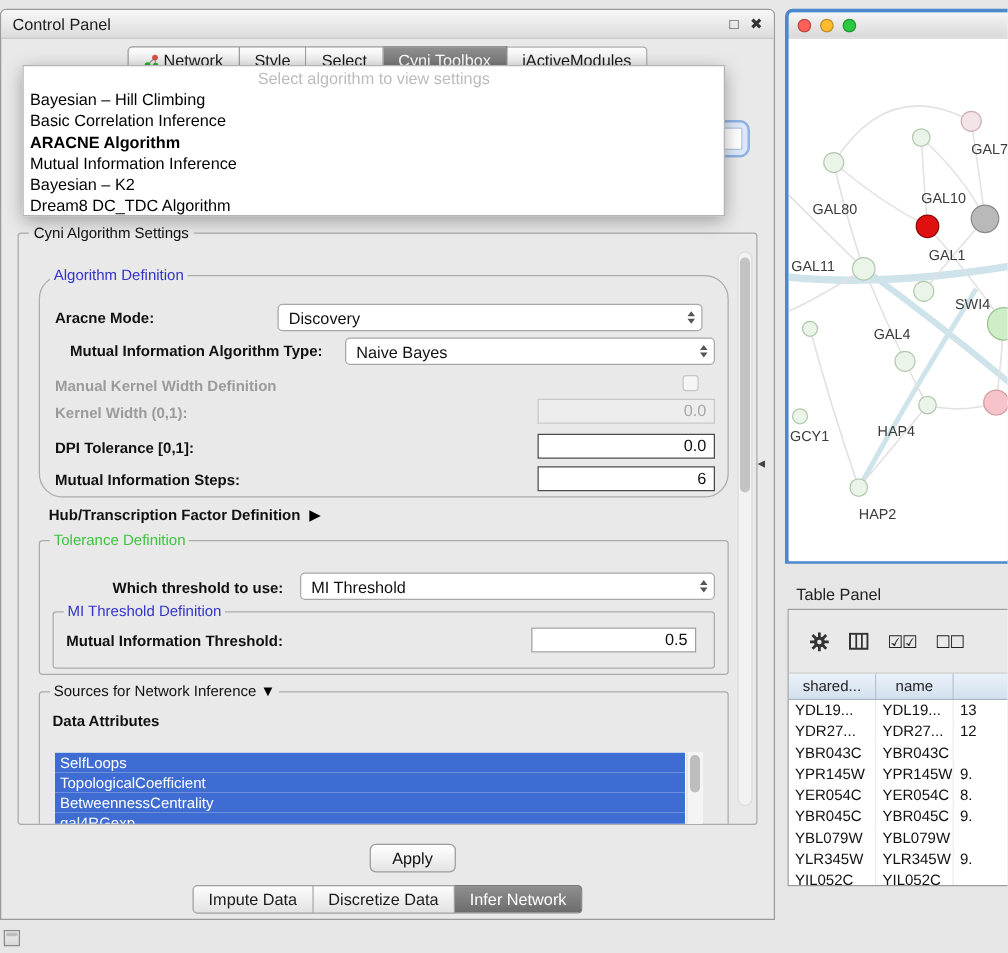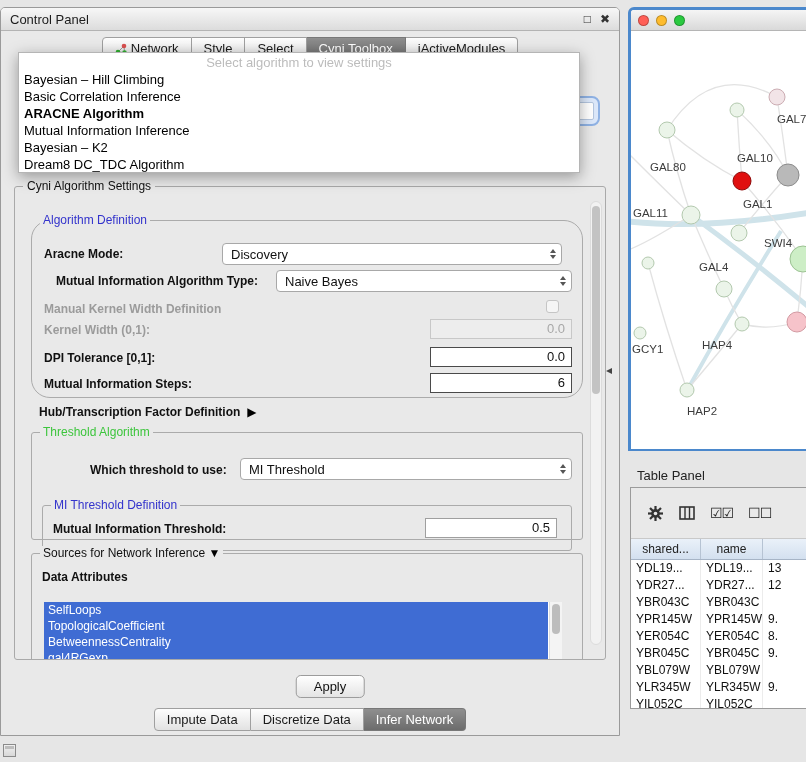--- a/index.html
+++ b/index.html
@@ -185,32 +185,32 @@
         <span class="lbl" style="left:12px;top:156px;">Mutual Information Steps:</span>
         <div class="field strong" style="left:398px;top:152px;width:142px;">6</div>
       </div>
 
       <div class="hub-row">
         <span class="lbl">Hub/Transcription Factor Definition</span>
         <span class="tri">▶</span>
       </div>
 
       <div class="grp" style="left:16px;top:245px;width:552px;height:108px;">
-        <span class="grp-title t-green">Threshold Algorithm</span>
+        <span class="grp-title t-green">Tolerance Definition</span>
 
         <span class="lbl" style="left:58px;top:30px;">Which threshold to use:</span>
         <div class="combo" style="left:208px;top:25px;width:332px;">
           <span>MI Threshold</span>
           <span class="combo-arrows">
               <i class="arr-up"></i>
               <i class="arr-dn"></i>
             </span>
         </div>
 
-        <div class="grp" style="left:10px;top:72px;width:530px;height:46px;">
+        <div class="grp" style="left:10px;top:56px;width:530px;height:46px;">
           <span class="grp-title t-blue">MI Threshold Definition</span>
           <span class="lbl" style="left:10px;top:16px;">Mutual Information Threshold:</span>
           <div class="field" style="left:382px;top:12px;width:132px;padding-left:16px;">0.5</div>
         </div>
       </div>
 
       <div class="grp" style="left:16px;top:366px;width:552px;height:112px;">
         <span class="grp-title t-black">
           <span>Sources for Network Inference</span>
           <span class="tri">▼</span>

